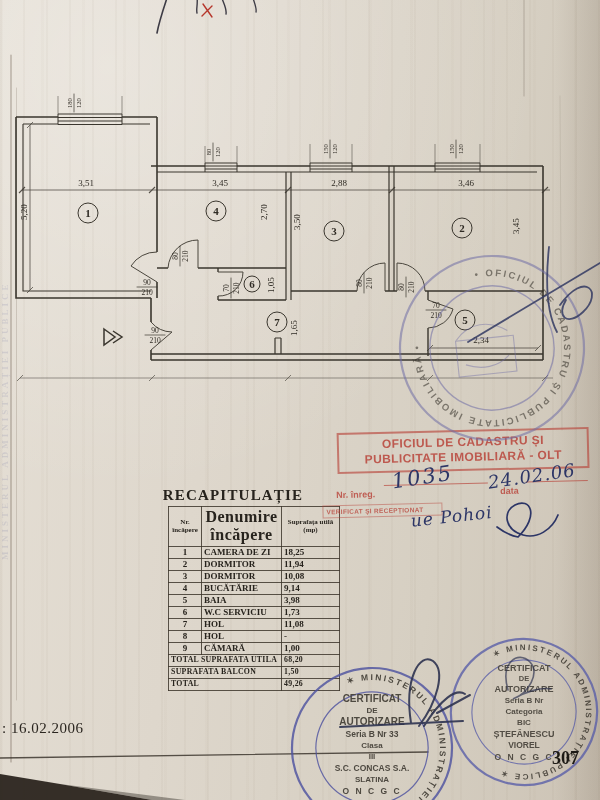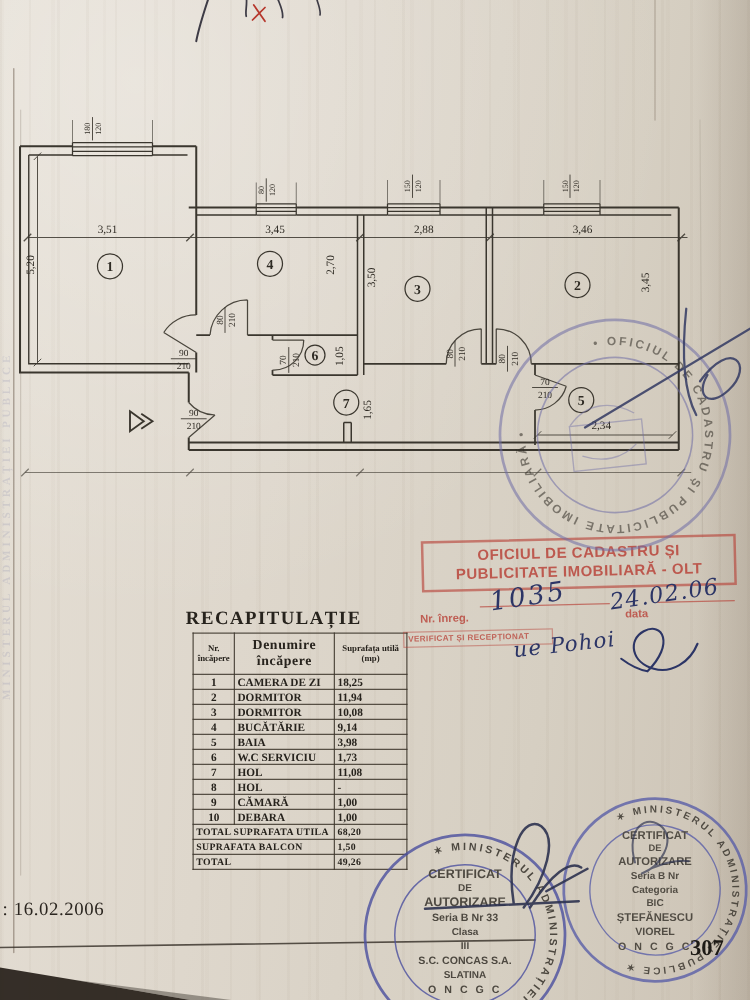--- a/index.html
+++ b/index.html
@@ -20,26 +20,26 @@
   svg text{font-family:"Liberation Serif",serif;fill:#2f2b24;}
   .dim{font-size:9px;}
   .rnum{font-size:11px;font-weight:bold;}
   .frw{font-size:6.5px;}
   .frd{font-size:7.5px;}
   .bleed{font-size:9px;letter-spacing:3px;fill:#4a5090;opacity:.13;font-weight:bold;}
   .ring{font-weight:bold;letter-spacing:2.1px;font-family:"Liberation Sans",sans-serif;}
   .stamp-line{font-family:"Liberation Sans",sans-serif;font-weight:bold;text-anchor:middle;}
 
   
-  .recap{position:absolute;left:129px;top:487px;width:172px;z-index:3;color:#27231d;font-family:Liberation Serif, serif;}
+  .recap{position:absolute;left:143px;top:487px;width:172px;z-index:3;color:#27231d;font-family:Liberation Serif, serif;}
   .recap-title{font-weight:bold;font-size:15px;letter-spacing:1.2px;text-align:center;margin:0 0 2px 8px;}
   .recap table{border-collapse:collapse;width:100%;margin-left:25px;}
   .recap td,.recap th{border:1px solid rgba(62,55,45,.85);}
   .recap th{font-size:7px;font-weight:bold;padding:1px;line-height:1.15;height:30px;}
-  .recap th.hname{font-size:11px;letter-spacing:.5px;}
+  .recap th.hname{font-size:16px;letter-spacing:.5px;}
   .recap td{font-size:9px;font-weight:bold;height:11px;line-height:10px;padding:0 2px;white-space:nowrap;}
   .recap .tnum{text-align:center;width:28px;}
   .recap .tval{text-align:left;padding-right:5px;width:50px;}
   .recap .tot td{font-size:7.8px;letter-spacing:.3px;}
   .recap .tot .center{}
 
   
   .red-stamp{position:absolute;left:330px;top:430px;width:266px;height:118px;z-index:4;
     transform:rotate(-1.4deg);color:rgba(183,62,52,.92);font-family:"Liberation Sans",sans-serif;}
   .rs-titlebox{margin-left:8px;width:244px;border:2px solid rgba(183,62,52,.7);
@@ -302,25 +302,20 @@
             <td class="tval">11,08</td>
           </tr>
         <tr>
             <td class="tnum">8</td>
             <td>HOL</td>
             <td class="tval">-</td>
           </tr>
         <tr>
             <td class="tnum">9</td>
             <td>CĂMARĂ</td>
-            <td class="tval">1,00</td>
-          </tr>
-        <tr>
-            <td class="tnum">10</td>
-            <td>DEBARA</td>
             <td class="tval">1,00</td>
           </tr>
         <tr class="tot">
             <td colspan="2">TOTAL SUPRAFATA UTILA</td>
             <td class="tval">68,20</td>
           </tr>
         <tr class="tot">
             <td colspan="2">SUPRAFATA BALCON</td>
             <td class="tval">1,50</td>
           </tr>

